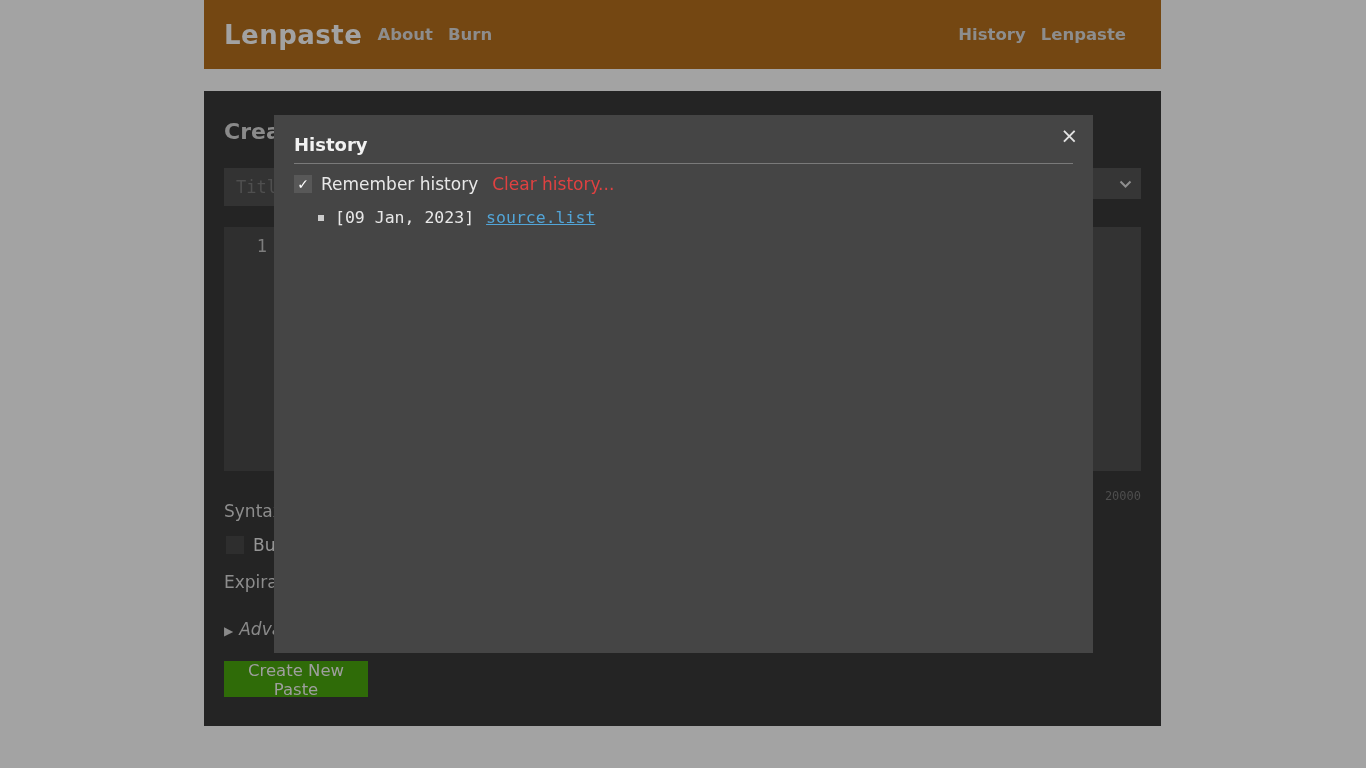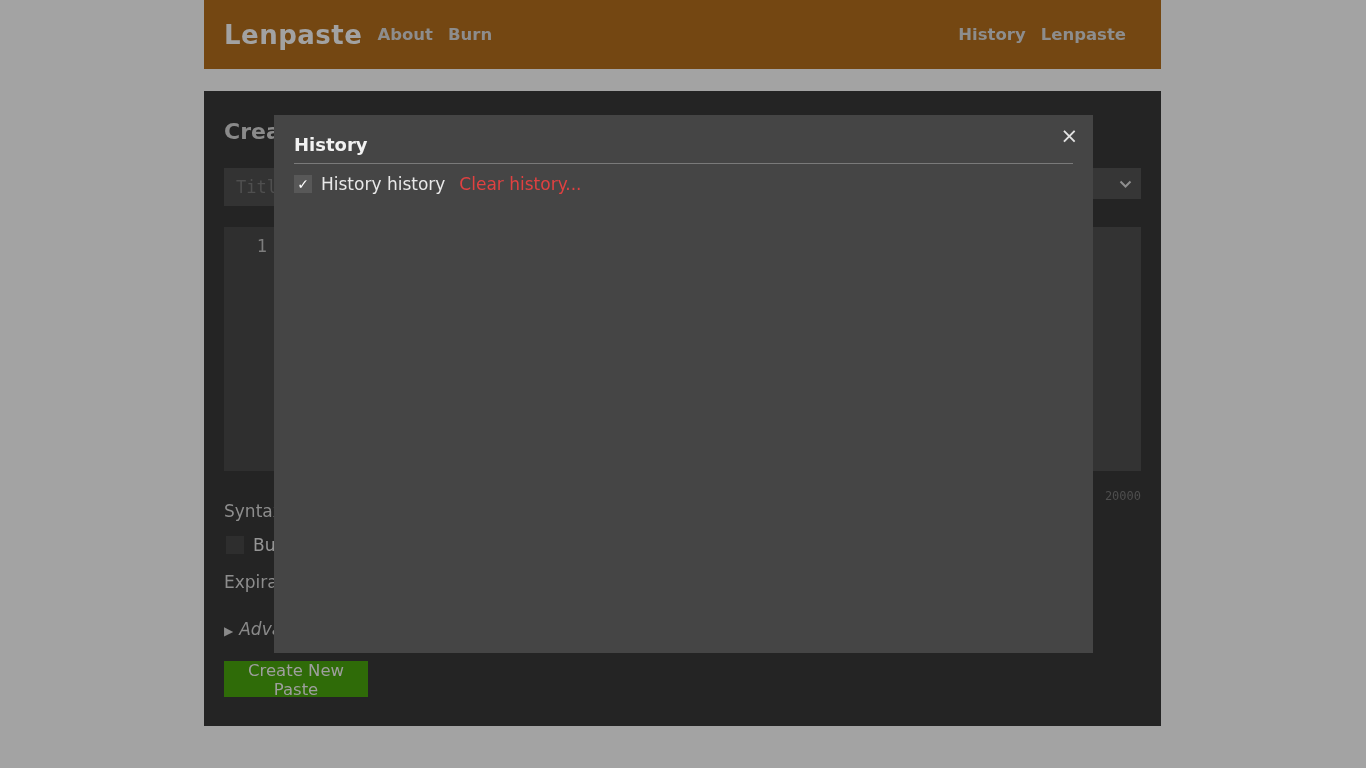--- a/index.html
+++ b/index.html
@@ -153,19 +153,26 @@
     <button class="create-btn">Create New Paste</button>
   </div>
 
   <div class="modal">
     <div class="modal-title">History</div>
     <button class="modal-close">×</button>
     <hr>
 
     <div class="remember-row">
       <span class="checkbox checked">✓</span>
-      <span class="label">History history</span>
+      <span class="label">Remember history</span>
       <a class="clear-link">Clear history...</a>
     </div>
 
+    <div class="history-list">
+      <div class="history-item">
+        <span class="bullet"></span>
+        <span class="history-date">[09 Jan, 2023]</span>
+        <a class="history-link">source.list</a>
+      </div>
+    </div>
   </div>
 
 </div>
 
 </body></html>

